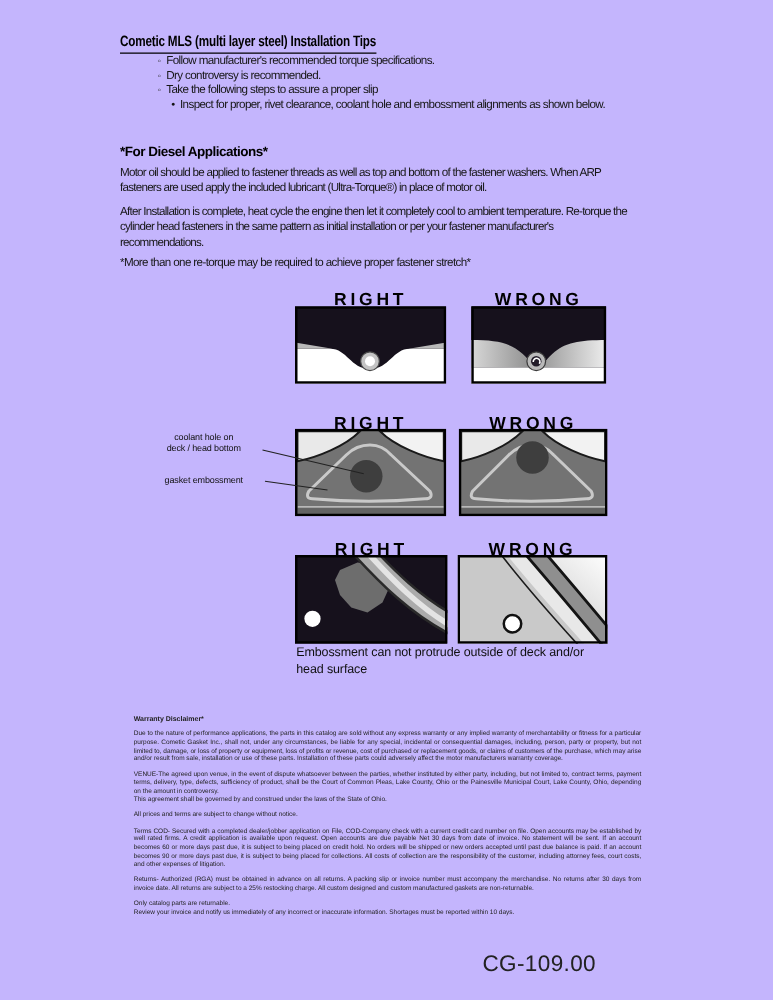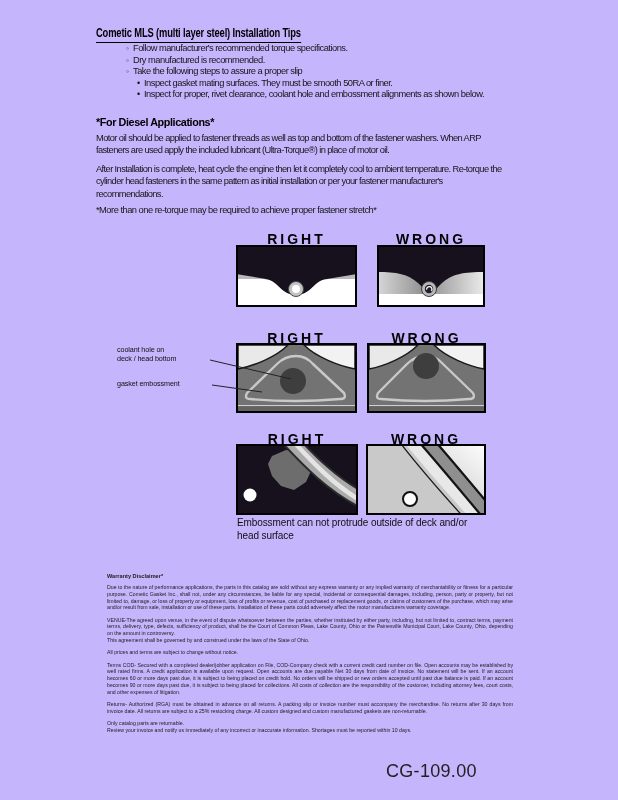--- a/index.html
+++ b/index.html
@@ -21,21 +21,21 @@
   .mark2{display:inline-block;width:7px;font-size:9px;color:#111;}
 
   .h2{left:96px;top:116px;font-size:10.8px;font-weight:bold;letter-spacing:-0.4px;color:#000;}
   .para{left:96px;width:406px;font-size:9.3px;letter-spacing:-0.6px;line-height:12.4px;color:#161616;}
   .p1{top:132px;} .p2{top:163px;}
   .note{left:96px;top:205px;font-size:9.3px;letter-spacing:-0.5px;white-space:nowrap;color:#161616;}
 
   
   .dlabel{font-size:14px;font-weight:bold;letter-spacing:3px;text-align:center;color:#000;white-space:nowrap;}
   .cap{font-size:10px;letter-spacing:-0.1px;color:#101010;}
-  .callout{font-size:7.2px;letter-spacing:-0.1px;text-align:left;width:92px;color:#101010;white-space:nowrap;}
+  .callout{font-size:7.2px;letter-spacing:-0.1px;text-align:center;width:92px;color:#101010;white-space:nowrap;}
   svg{display:block;}
 
   
   .disc{left:107px;top:573px;width:406px;color:#222;}
   .disc h3{margin:0 0 5px 0;font-size:5.6px;font-weight:bold;letter-spacing:0;}
   .disc p{margin:0;font-size:5.2px;line-height:6.8px;text-align:justify;letter-spacing:0;}
   .disc p.gap{margin-top:5.5px;}
 
   .footer-code{left:386px;top:761px;font-size:18px;letter-spacing:0.3px;color:#222;}
 </style>
@@ -43,23 +43,22 @@
 <body>
 
 <div class="page">
 
   <div class="abs title">
     <span>Cometic MLS (multi layer steel) Installation Tips</span>
   </div>
 
   <div class="abs bullets body-txt">
     <div class="b-line"><span class="mark">◦</span><span>Follow manufacturer's recommended torque specifications.</span></div>
-    <div class="b-line"><span class="mark">◦</span><span>Dry manufactured is recommended.</span></div>
+    <div class="b-line"><span class="mark">◦</span><span>Dry controversy is recommended.</span></div>
     <div class="b-line"><span class="mark">◦</span><span>Take the following steps to assure a proper slip</span></div>
-    <div class="b-line sub"><span class="mark2">•</span><span>Inspect gasket mating surfaces.  They must be smooth 50RA or finer.</span></div>
     <div class="b-line sub"><span class="mark2">•</span><span>Inspect for proper, rivet clearance, coolant hole and embossment alignments as shown below.</span></div>
   </div>
 
   <div class="abs h2">*For Diesel Applications*</div>
   <div class="abs para p1">Motor oil should be applied to fastener threads as well as top and bottom of the fastener washers. When ARP fasteners are used apply the included lubricant (Ultra-Torque®) in place of motor oil.</div>
   <div class="abs para p2">After Installation is complete, heat cycle the engine then let it completely cool to ambient temperature. Re-torque the cylinder head fasteners in the same pattern as initial installation or per your fastener manufacturer's recommendations.</div>
   <div class="abs note">*More than one re-torque may be required to achieve proper fastener stretch*</div>
 
   <div class="abs dlabel" style="left:236px;top:231px;width:121px;">RIGHT</div>
   <div class="abs dlabel" style="left:377px;top:231px;width:108px;">WRONG</div>

